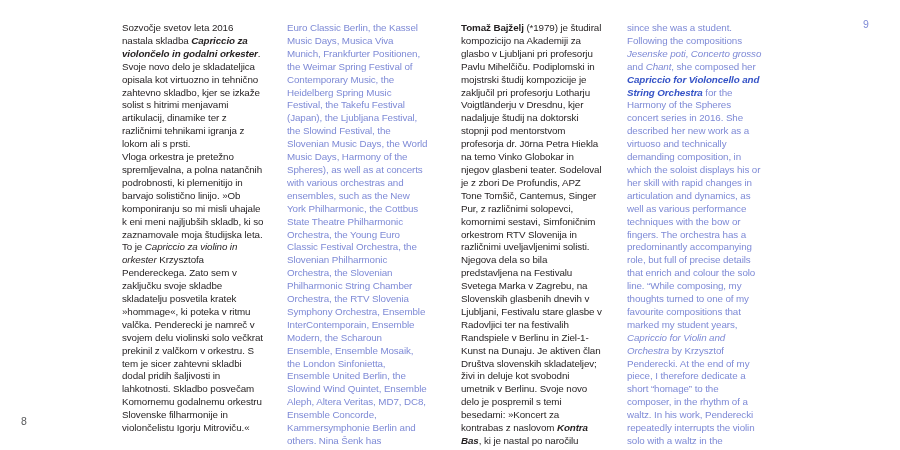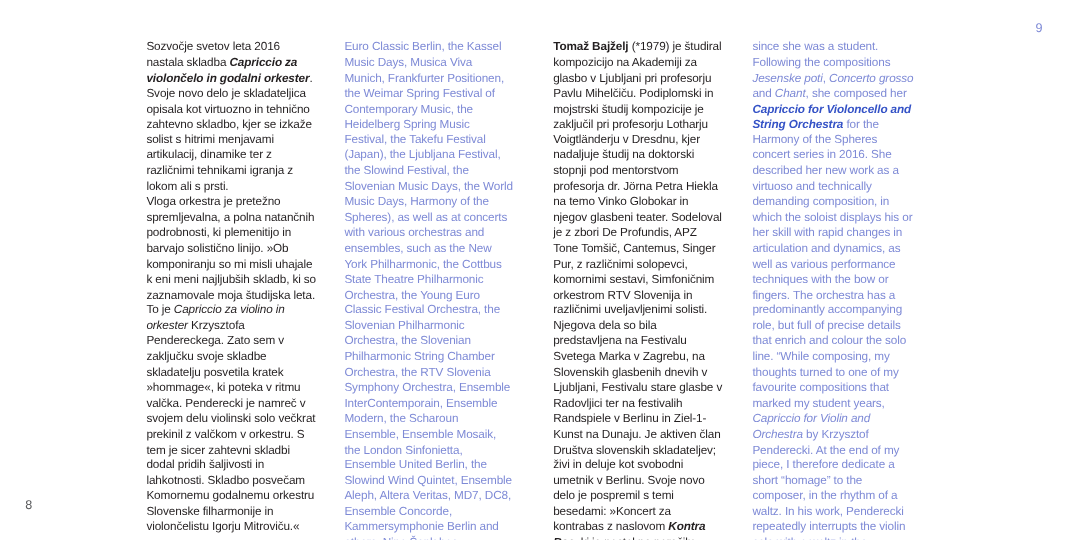--- a/index.html
+++ b/index.html
@@ -10,21 +10,21 @@
   .spread {
     position: relative;
     width: 900px;
     height: 450px;
     background: #ffffff;
     overflow: hidden;
     font-family: "Liberation Sans", "DejaVu Sans", sans-serif;
   }
   .text-col {
     position: absolute;
-    top: 34px;
+    top: 22px;
     font-size: 9.8px;
     line-height: 12.9px;
     letter-spacing: -0.1px;
     text-align: left;
   }
   .text-col p { margin: 0; }
   .col-1 { left: 122px; width: 143px; }
   .col-2 { left: 287px; width: 141px; }
   .col-3 { left: 461px; width: 141px; }
   .col-4 { left: 627px; width: 138px; }

